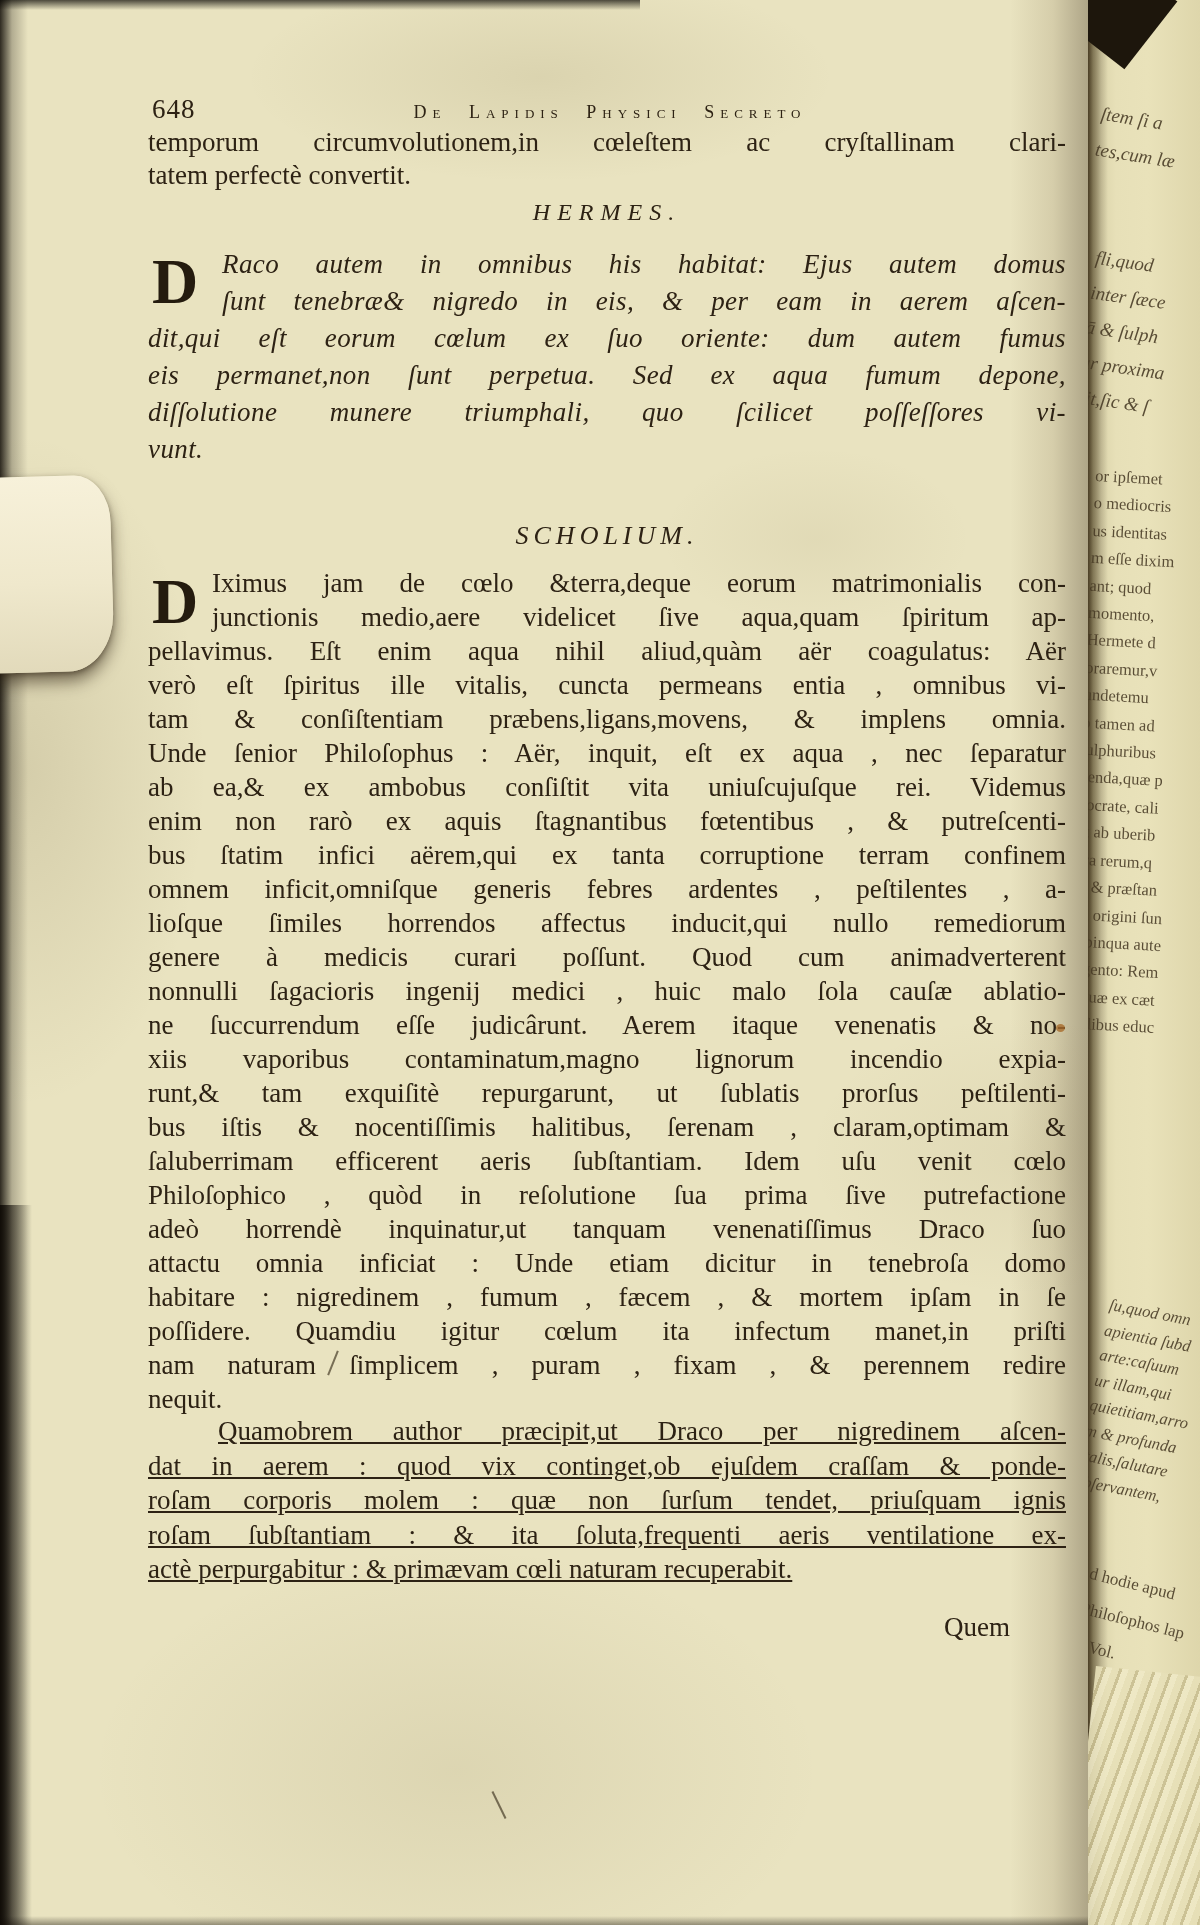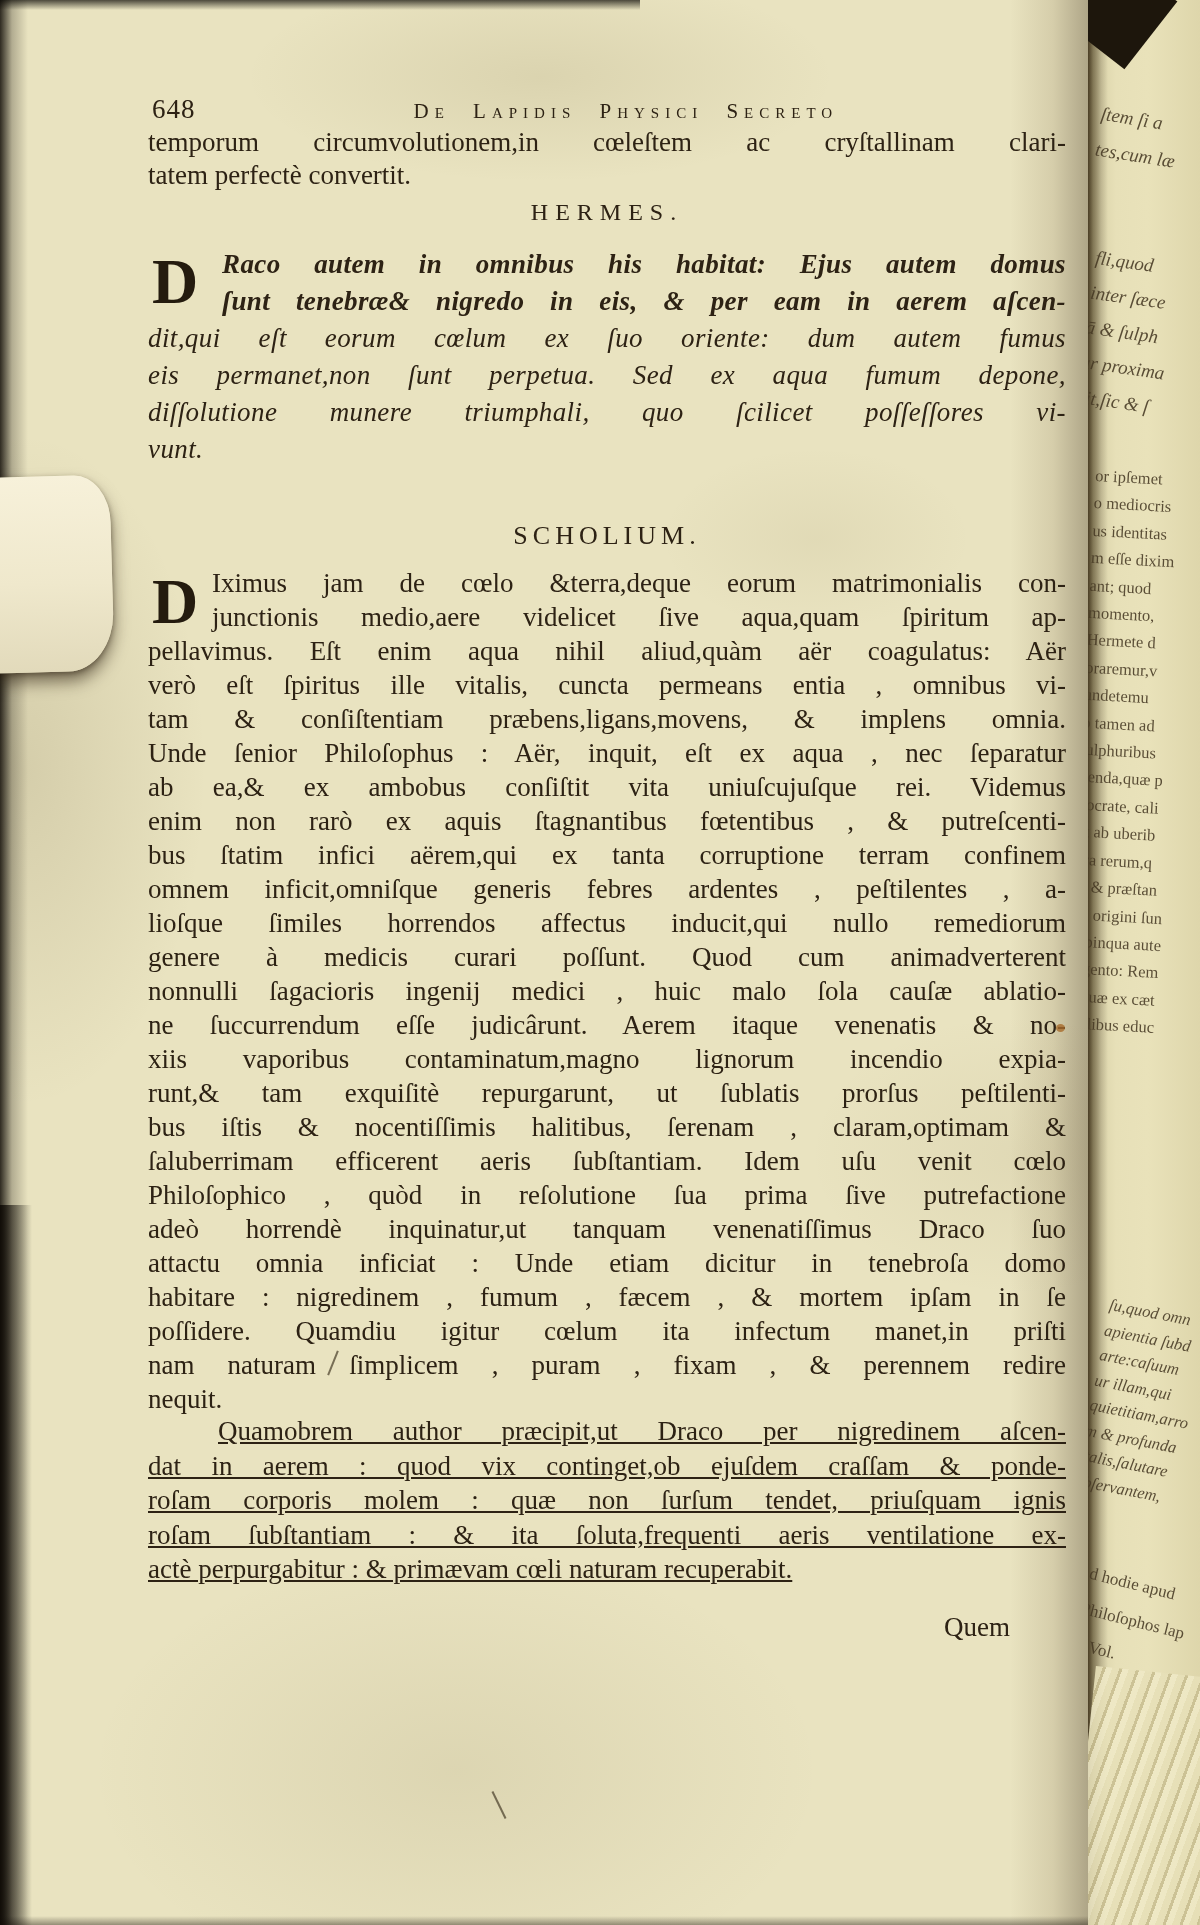--- a/index.html
+++ b/index.html
@@ -58,29 +58,29 @@
     background:linear-gradient(180deg,#f7f1da,#efe8cc 55%,#e2dabb);
     border-radius:0 36px 46px 0 / 0 48px 58px 0;
     transform:rotate(-1.6deg);
     box-shadow:0 10px 16px rgba(40,28,12,.55), 0 2px 5px rgba(40,28,12,.4);}
 
   
   .text-block{position:absolute;left:148px;top:0;width:918px;z-index:3;}
   .line{text-align:justify;text-align-last:justify;}
   .runhead{position:absolute;top:94px;left:0;width:100%;display:flex;align-items:baseline;gap:32px;}
   .pagenum{font-size:27px;letter-spacing:1px;padding-left:4px;}
-  .runtitle{font-variant:small-caps;font-size:21px;letter-spacing:6px;word-spacing:12px;margin-left:186px;}
+  .runtitle{font-variant:small-caps;font-size:18px;letter-spacing:6px;word-spacing:12px;margin-left:186px;}
   .intro{position:absolute;top:126px;left:0;width:100%;font-size:27px;line-height:33px;}
   .intro .line:last-child{text-align-last:left;}
-  .heading{position:absolute;left:0;width:100%;text-align:center;}
+  .heading{position:absolute;left:0;width:100%;text-align:center;font-style:italic;}
   .heading-hermes{top:199px;font-size:24px;letter-spacing:7px;}
   .heading-scholium{top:521px;font-size:26px;letter-spacing:5px;}
   .para{position:absolute;left:0;width:100%;}
   .hermes-para{top:246px;font-size:27px;line-height:37px;font-style:italic;letter-spacing:.4px;}
-  .hermes-para .lines .line:nth-child(-n+2){padding-left:74px;font-weight:bold;}
+  .hermes-para .lines .line:nth-child(-n+2){padding-left:74px;}
   .hermes-para .lines .line:last-child{text-align-last:left;}
   .scholium-para{top:566px;font-size:27px;line-height:34px;}
   .scholium-para .lines .line:nth-child(-n+2){padding-left:64px;}
   .scholium-para .lines .line:last-child{text-align-last:left;}
   .closing-para{top:1414px;font-size:27px;line-height:34.6px;text-decoration:underline;}
   .closing-para .lines .line:first-child{text-indent:70px;}
   .closing-para .lines .line:last-child{text-align-last:left;}
   .dropcap{position:absolute;font-style:normal;font-weight:bold;font-size:64px;line-height:64px;
     left:4px;top:4px;color:#241b0e;}
   .catchword-row{position:absolute;top:1612px;left:0;width:100%;text-align:right;

